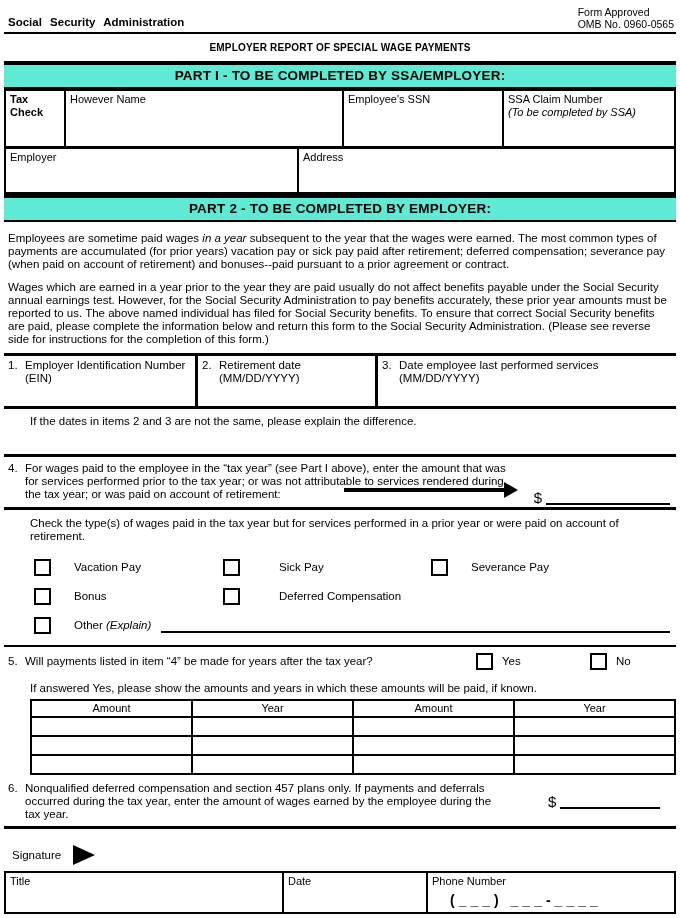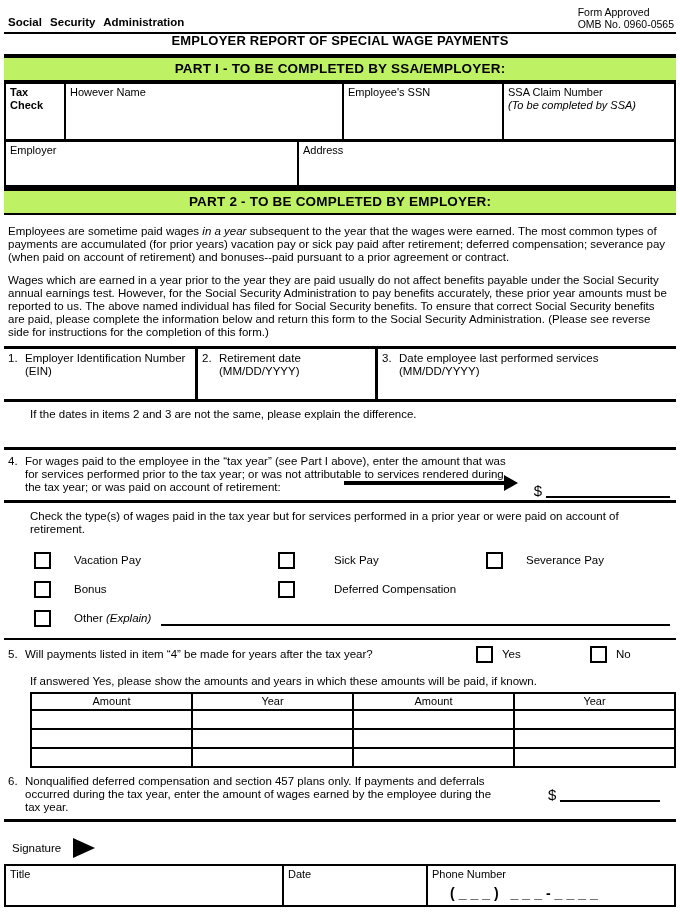--- a/index.html
+++ b/index.html
@@ -10,25 +10,25 @@
     color:#000; font-size:11.5px; line-height:13px;
     position:relative; overflow:hidden;
   }
   .page { position:relative; width:680px; height:918px; padding:6px 4px 0 4px; }
 
   
   .top-row { display:flex; justify-content:space-between; align-items:flex-end; padding:0 2px 0 4px; }
   .agency { font-size:11.5px; word-spacing:5px; padding-bottom:1px;font-weight:bold; }
   .approved { font-size:10.5px; line-height:12px; text-align:left;margin-left:25px; }
   .top-rule { border-top:2px solid #000; margin-top:2px; }
-  .form-title { text-align:center; font-weight:bold; font-size:13px; letter-spacing:.2px; }
+  .form-title { text-align:center; font-weight:bold; font-size:10px; margin-top:7px; letter-spacing:.2px; }
 
   
   .part-bar {
-    margin-top:7px; background:#bef264;
+    margin-top:7px; background:#5eead4;
     border-top:4px solid #000; border-bottom:2px solid #000;
     text-align:center; font-weight:bold; font-size:13.5px; padding:4px 0 5px 0; letter-spacing:.2px;
   }
 
   
   .grid1 { display:grid; grid-template-columns:58px 278px 160px 1fr; border:2px solid #000; border-bottom:none; height:57px; }
   .grid1 > div { padding:2px 4px; border-left:2px solid #000; }
   .grid1 > div:first-child { border-left:none; }
   .grid2 { display:grid; grid-template-columns:291px 1fr; border:2px solid #000; border-top:3px solid #000; height:48px; }
   .grid2 > div { padding:2px 4px; border-left:2px solid #000; }
@@ -65,21 +65,21 @@
   .line-125 { width:124px; }
   .line-100 { width:100px; }
 
   .check-instr { margin:7px 4px 0 26px; }
 
   
   .cb { display:inline-block; width:17px; height:17px; border:2px solid #000; background:#fff; flex:0 0 17px; }
   .cb-grid { margin:10px 4px 0 30px; }
   .cb-row { display:flex; align-items:center; height:29px; }
   .cb-row .lab { margin-left:23px; }
-  .col1 { width:244px; display:flex; align-items:center; }
+  .col1 { width:189px; display:flex; align-items:center; }
   .col2 { width:208px; display:flex; align-items:center;gap:16px; }
   .col3 { flex:1; display:flex; align-items:center; }
   .other-line { flex:1; border-bottom:2px solid #000; height:14px; margin-left:10px; margin-right:2px; }
 
   
   .item5 { position:relative; margin:8px 4px 0 4px; height:22px; display:flex; }
   .yn { position:absolute; top:-2px; display:flex; align-items:center; }
   .yn .lab { margin-left:9px; }
   .yes-group { left:468px; }
   .no-group { left:582px; }

